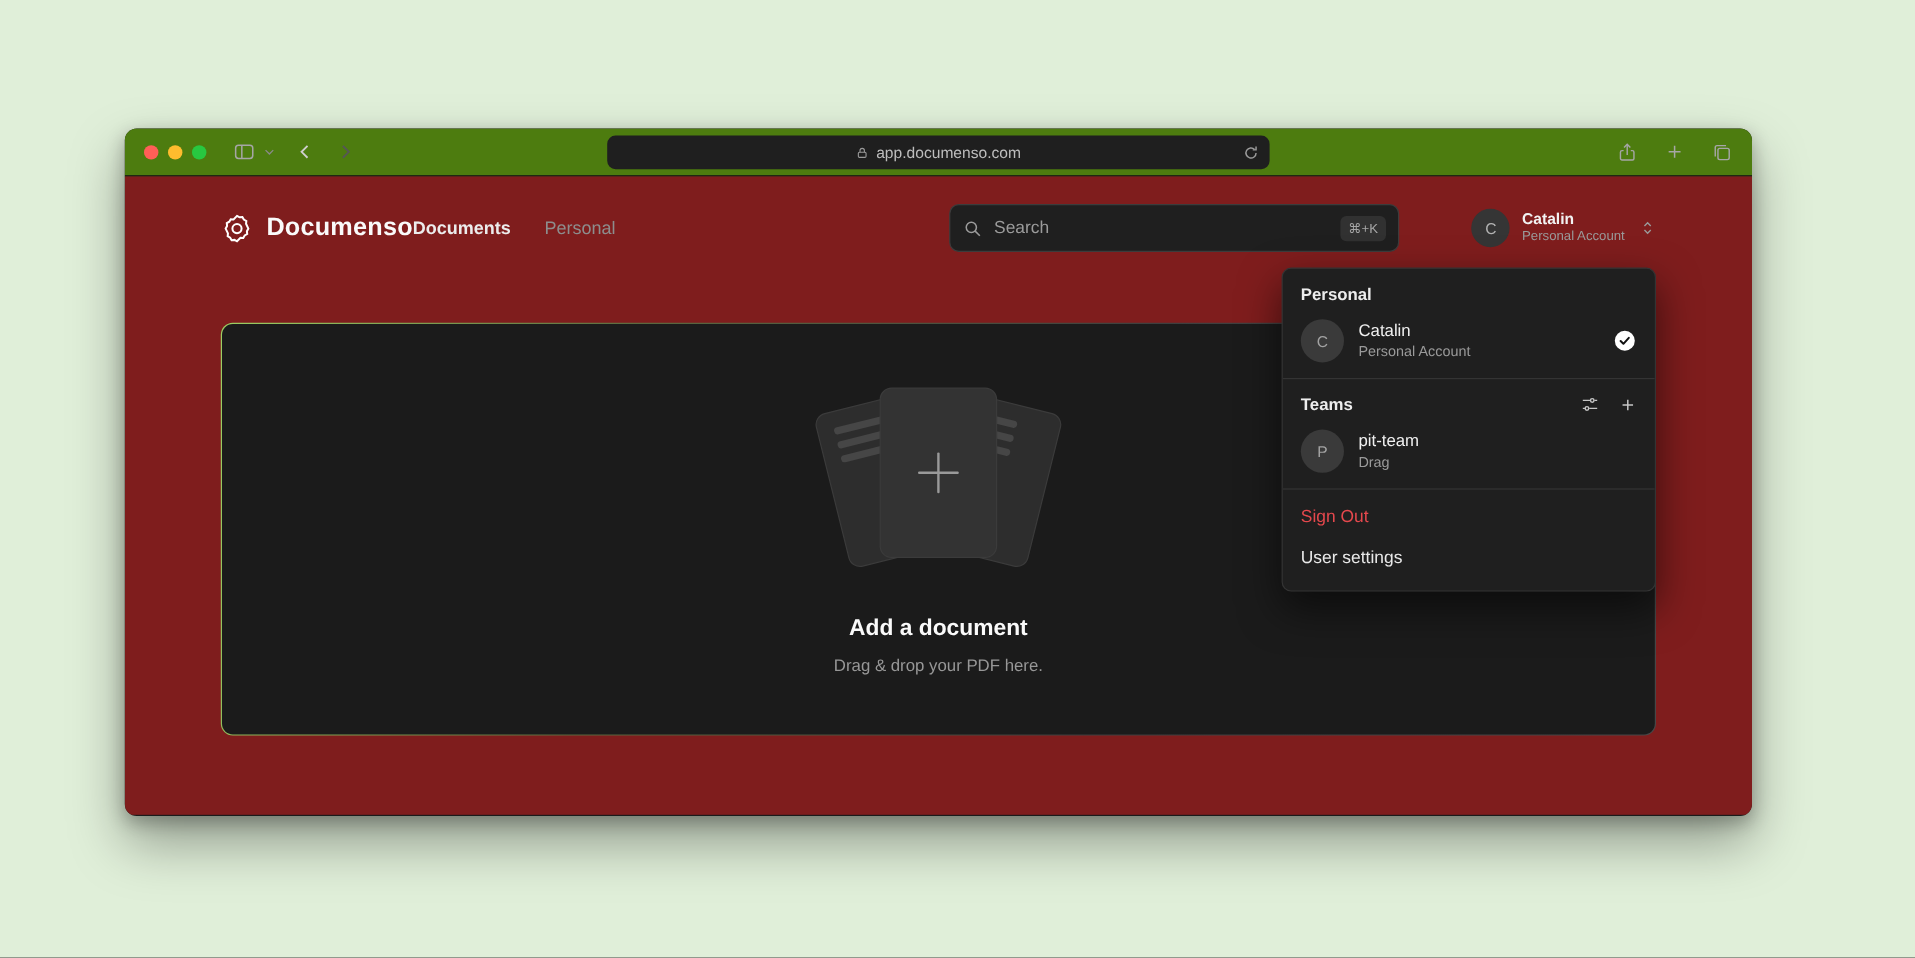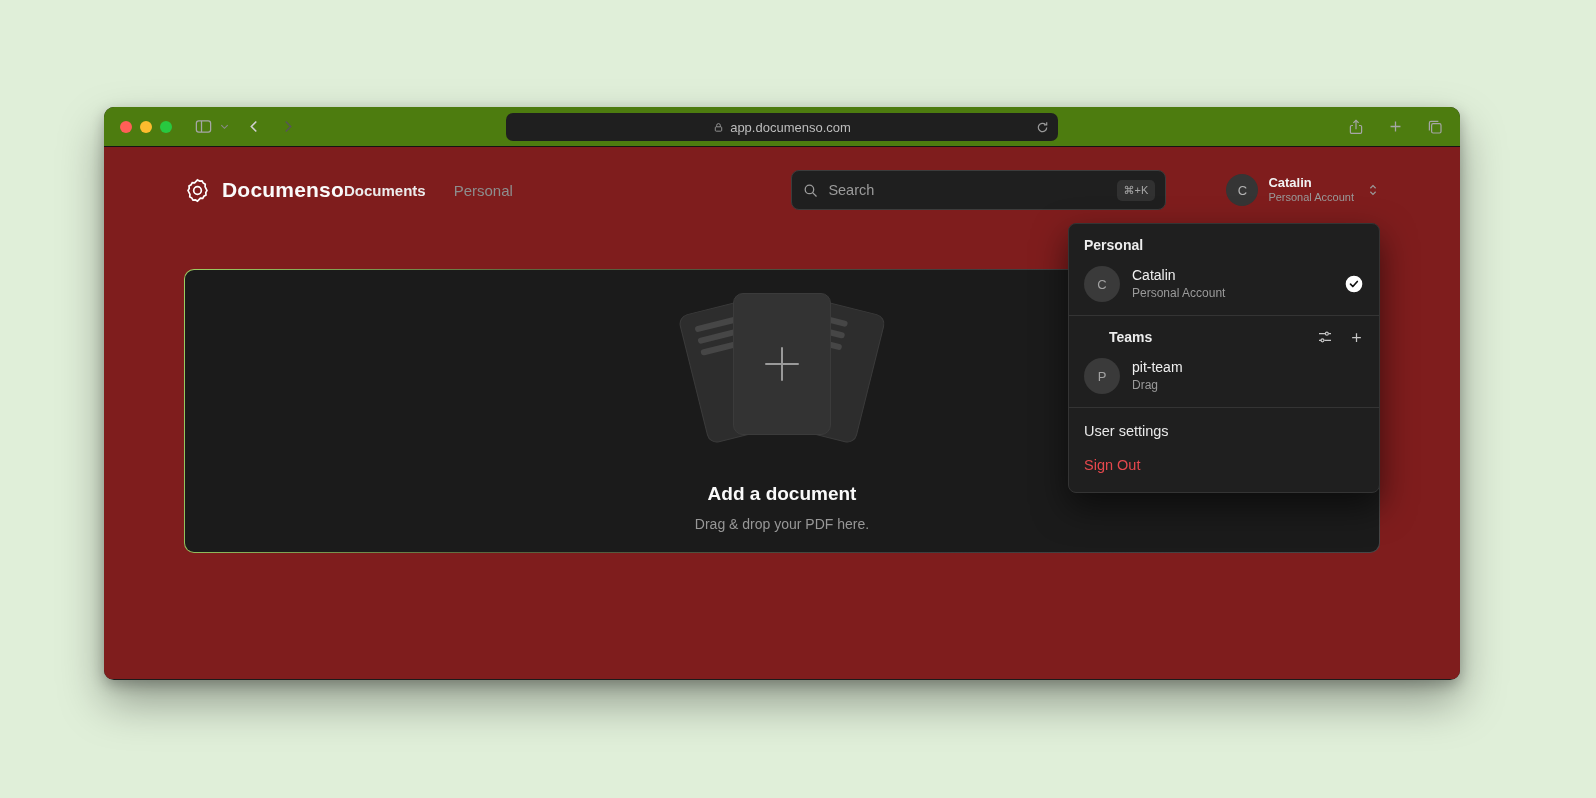--- a/index.html
+++ b/index.html
@@ -88,21 +88,21 @@
     background:#353535; color:#b3b3b3;
     display:flex; align-items:center; justify-content:center; font-size:13px;
   }
   .account-meta { display:flex; flex-direction:column; line-height:1.25; }
   .account-name { color:#f2f2f2; font-size:13px; font-weight:700; }
   .account-sub { color:#9a9a9a; font-size:11px; }
   .selector { color:#9a9a9a; display:flex; margin-left:2px; }
 
   
   .dropzone-border {
-    margin-top:36px; height:284px; border-radius:10px; padding:1px;
+    margin-top:36px; height:344px; border-radius:10px; padding:1px;
     background:linear-gradient(100deg, #9ccf63 0%, #5b683f 28%, #3e3e3e 62%, #474747 100%);
   }
   .dropzone {
     width:100%; height:100%; border-radius:9px; background:#1b1b1b;
     display:flex; flex-direction:column; align-items:center; justify-content:center;
     cursor:pointer;
   }
   .illustration { position:relative; width:212px; height:152px; margin-bottom:40px; }
   .doc-card {
     position:absolute; width:96px; height:132px;
@@ -135,21 +135,21 @@
   }
   .menu-label { padding:13px 15px 5px; color:#ededed; font-size:14px; font-weight:700; }
   .menu-row { display:flex; align-items:center; gap:12px; padding:8px 15px 13px; cursor:pointer; }
   .menu-row .avatar { width:36px; height:36px; font-size:13px; background:#3a3a3a; color:#a2a2a2; }
   .row-meta { display:flex; flex-direction:column; line-height:1.35; }
   .row-name { color:#f0f0f0; font-size:14px; font-weight:500; }
   .row-sub { color:#9a9a9a; font-size:12px; }
   .row-check { margin-left:auto; display:flex; }
   .menu-divider { height:1px; background:#343434; }
   .teams-head { display:flex; align-items:center; padding:13px 15px 5px; }
-  .teams-head .menu-label-inline { color:#ededed; font-size:14px; font-weight:700;margin-left:25px; }
+  .teams-head .menu-label-inline { color:#ededed; font-size:14px; font-weight:700; }
   .teams-actions { margin-left:auto; display:flex; align-items:center; gap:16px; color:#c6c6c6; }
   .teams-actions .tb-btn { color:#c6c6c6; }
   .menu-links { padding:6px 0 8px; }
   .menu-link { padding:9px 15px; color:#e9e9e9; font-size:14.5px; cursor:pointer; }
   .menu-link.danger { color:#e5484d; }
 </style>
 </head>
 <body>
 
 <div class="window">
@@ -353,19 +353,19 @@
         <span class="avatar">P</span>
         <span class="row-meta">
           <span class="row-name">pit-team</span>
           <span class="row-sub">Drag</span>
         </span>
       </div>
 
       <div class="menu-divider"></div>
 
       <div class="menu-links">
+        <div class="menu-link danger">Sign Out</div>
         <div class="menu-link">User settings</div>
-        <div class="menu-link danger">Sign Out</div>
       </div>
     </div>
 
   </div>
 </div>
 
 </body></html>

